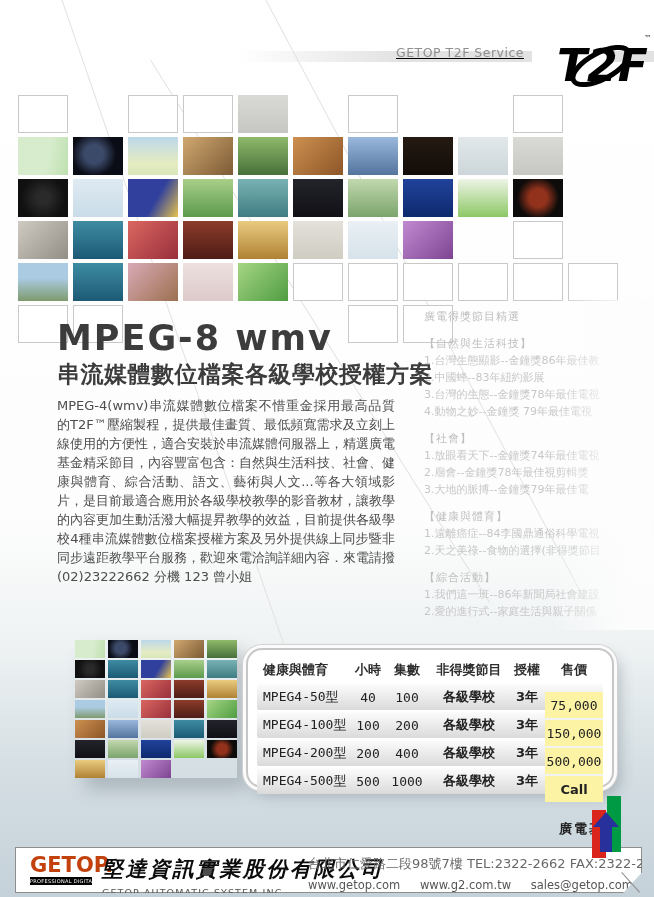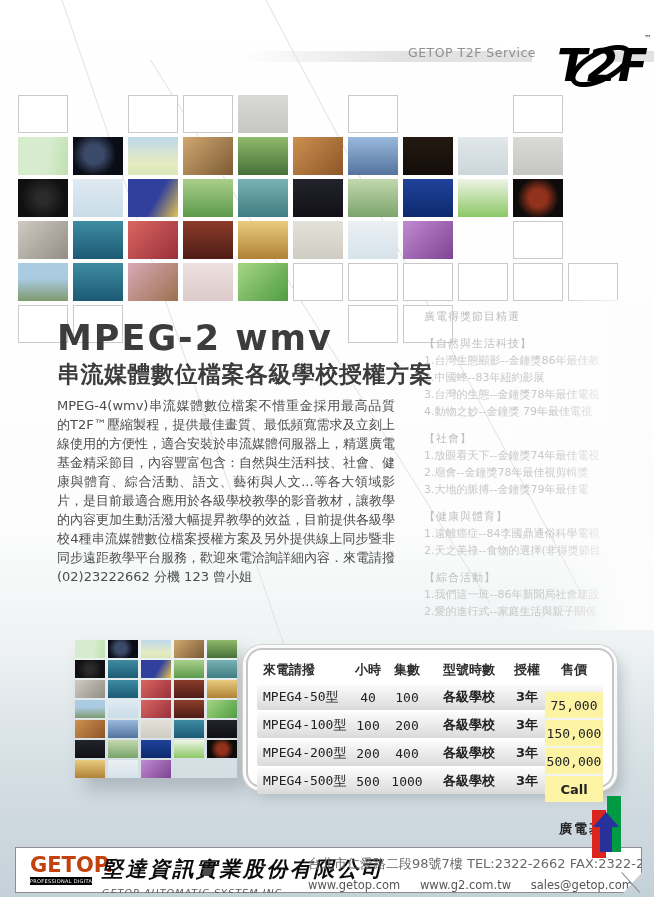--- a/index.html
+++ b/index.html
@@ -8,21 +8,21 @@
     font-family:"DejaVu Sans",sans-serif;}
   .dline{position:absolute;width:1px;background:#e2e2e2;transform-origin:top center;z-index:0;}
   #dl1{left:58px;top:-10px;height:720px;transform:rotate(-19deg);}
   #dl2{left:150px;top:60px;height:640px;transform:rotate(-32deg);}
   #dl3{left:260px;top:-10px;height:690px;transform:rotate(-28deg);}
   #dl4{left:641px;top:300px;height:330px;transform:rotate(-3deg);}
 
   .band{position:absolute;left:240px;top:51px;width:292px;height:11px;
     background:linear-gradient(to right,rgba(226,226,226,0),#e2e2e2 55%,#e2e2e2);z-index:1;}
   .band-right{position:absolute;left:612px;top:51px;width:42px;height:11px;background:#e2e2e2;z-index:1;}
-  .service{position:absolute;left:380px;top:46px;width:156px;text-align:right;z-index:2;}
+  .service{position:absolute;left:368px;top:46px;width:156px;text-align:right;z-index:2;text-decoration:underline;}
   .svc1{font-size:12.5px;color:#8f8f8f;letter-spacing:.5px;line-height:14px;}
   .svc2{font-size:13px;font-weight:bold;color:#111;letter-spacing:1.5px;margin-top:2px;}
   .t2f{position:absolute;left:556px;top:34px;width:92px;height:64px;z-index:2;}
   .t2f .tm{position:absolute;right:-4px;top:0;font-size:8px;color:#444;}
 
   .grid{position:absolute;left:18px;top:95px;width:655px;display:grid;
     grid-template-columns:repeat(12,50px);column-gap:5px;row-gap:4px;grid-auto-rows:38px;z-index:1;}
   .gcell{width:50px;height:38px;}
   .mini{position:absolute;left:75px;top:640px;display:grid;
     grid-template-columns:repeat(5,30px);column-gap:3px;row-gap:2px;grid-auto-rows:18px;z-index:2;
@@ -103,21 +103,21 @@
     border:1px solid #8e8e8e;box-sizing:border-box;z-index:3;
     clip-path:polygon(0 0,100% 0,100% 55%,97% 100%,0 100%);}
   .notch-line{position:absolute;left:622px;top:872px;width:27px;height:1px;background:#8e8e8e;
     transform:rotate(48deg);transform-origin:left top;z-index:4;}
   .glogo{position:absolute;left:14px;top:6px;}
   .gname{font-size:21px;font-weight:900;color:#c2410c;line-height:22px;}
   .gsub{width:62px;background:#000;color:#fff;font-size:5px;text-align:center;padding:1px 0;
     letter-spacing:.3px;margin-top:1px;white-space:nowrap;overflow:hidden;}
   .gco{position:absolute;left:86px;top:7px;}
   .co-zh{font-size:21px;font-weight:bold;letter-spacing:2.5px;color:#0c0c0c;font-style:italic;}
-  .co-en{font-size:9.5px;letter-spacing:1.1px;color:#555;margin-top:4px;font-style:italic;}
+  .co-en{font-size:9.5px;letter-spacing:1.1px;color:#555;margin-top:4px;}
   .gaddr{position:absolute;left:292px;top:7px;color:#686868;}
   .addr1{font-size:13px;white-space:nowrap;}
   .addr2{font-size:11.5px;margin-top:5px;color:#555;white-space:nowrap;}
   .addr2 span{margin-right:16px;}
 </style>
 </head>
 <body>
 
 <div class="page">
   <div class="dline" id="dl1"></div>
@@ -231,21 +231,21 @@
         <div class="aw-item">1.遠離癌症--84李國鼎通俗科學電視</div>
         <div class="aw-item">2.天之美祿--食物的選擇(非得獎節目</div>
         <div class="aw-head">【綜合活動】</div>
         <div class="aw-item">1.我們這一班--86年新聞局社會建設</div>
         <div class="aw-item">2.愛的進行式--家庭生活與親子關係</div>
       </div>
   </div>
   <div class="fade-right"></div>
 
   <div class="title-block">
-    <div class="t1">MPEG-2 wmv</div>
+    <div class="t1">MPEG-8 wmv</div>
     <div class="t2">串流媒體數位檔案各級學校授權方案</div>
   </div>
 
   <div class="body-text">MPEG-4(wmv)串流媒體數位檔案不惜重金採用最高品質的T2F™壓縮製程，提供最佳畫質、最低頻寬需求及立刻上線使用的方便性，適合安裝於串流媒體伺服器上，精選廣電基金精采節目，內容豐富包含：自然與生活科技、社會、健康與體育、綜合活動、語文、藝術與人文...等各大領域影片，是目前最適合應用於各級學校教學的影音教材，讓教學的內容更加生動活潑大幅提昇教學的效益，目前提供各級學校4種串流媒體數位檔案授權方案及另外提供線上同步暨非同步遠距教學平台服務，歡迎來電洽詢詳細內容．來電請撥 (02)23222662 分機 123 曾小姐</div>
 
   <div class="mini" id="mini-grid">
       <div class="gcell k-p1"></div>
       <div class="gcell k-p2"></div>
       <div class="gcell k-p3"></div>
       <div class="gcell k-p4"></div>
@@ -277,24 +277,24 @@
       <div class="gcell k-p20"></div>
       <div class="gcell k-p25"></div>
       <div class="gcell k-p27"></div>
       <div class="gcell k-p28"></div>
       <div class="gcell k-blank"></div>
       <div class="gcell k-blank"></div>
     </div>
 
   <div class="price-card">
     <div class="thead" id="thead">
-        <div class="c c0">來電請撥</div>
+        <div class="c c0">健康與體育</div>
         <div class="c c1">小時</div>
         <div class="c c2">集數</div>
-        <div class="c c3">型號時數</div>
+        <div class="c c3">非得獎節目</div>
         <div class="c c4">授權</div>
         <div class="c c5">售價</div>
       </div>
     <div id="tbody">
         <div class="prow">
           <div class="c c0 mono">MPEG4-50型</div>
           <div class="c c1 mono">40</div>
           <div class="c c2 mono">100</div>
           <div class="c c3 cjk">各級學校</div>
           <div class="c c4 cjk">3年</div>

